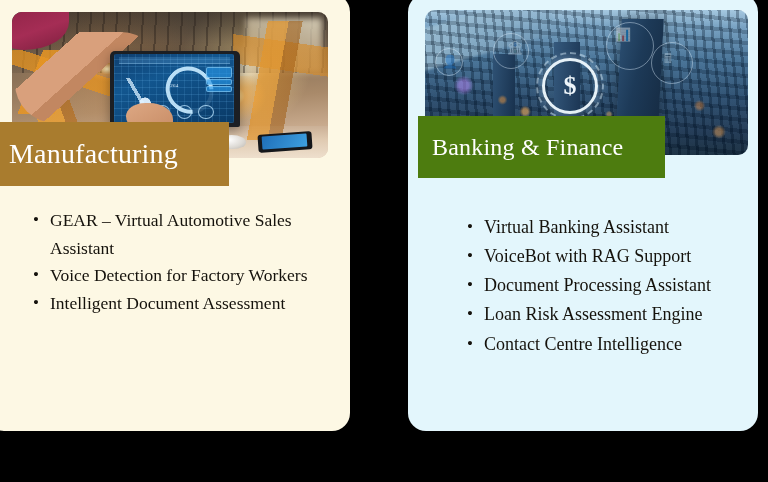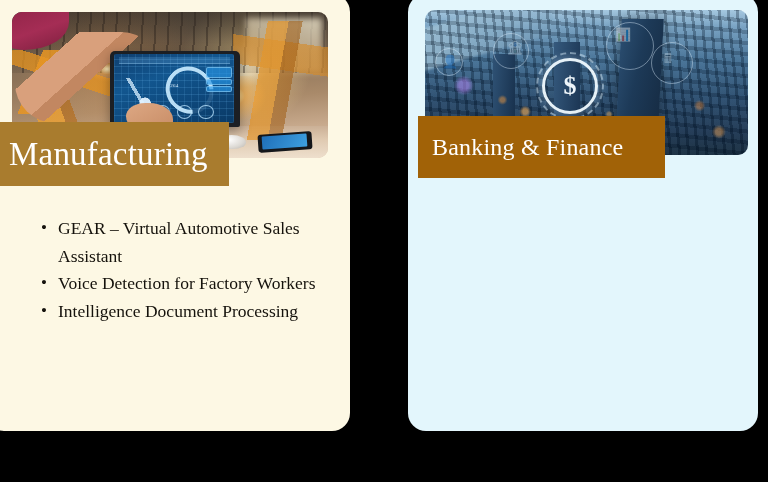--- a/index.html
+++ b/index.html
@@ -296,37 +296,37 @@
     height: 64px;
     background: #A97C2E;
     padding-left: 23px;
     box-sizing: border-box;
   }
   #banner-banking {
     left: 10px;
     top: 122px;
     width: 247px;
     height: 62px;
-    background: #a16207;
+    background: #4d7c0f;
     padding-left: 14px;
     box-sizing: border-box;
   }
   .banner-title {
     font-family: "Liberation Serif", serif;
-    font-size: 33px;
+    font-size: 28px;
     line-height: 1;
     letter-spacing: 0.2px;
     white-space: nowrap;
   }
   #banner-banking .banner-title { font-size: 24px; }
 
   
   .bullets {
     position: absolute;
-    margin: 8px;
+    margin: 0;
     padding: 0;
     list-style: none;
     color: #15120C;
     font-family: "Liberation Serif", serif;
   }
   #bullets-manufacturing {
     left: 46px;
     top: 213px;
     width: 290px;
     font-size: 17.5px;
@@ -393,21 +393,21 @@
       </div>
     </div>
 
     <div class="banner" id="banner-manufacturing">
       <span class="banner-title">Manufacturing</span>
     </div>
 
     <ul class="bullets" id="bullets-manufacturing">
       <li>GEAR – Virtual Automotive Sales Assistant</li>
       <li>Voice Detection for Factory Workers</li>
-      <li>Intelligence Document Processing</li>
+      <li>Intelligent Document Assessment</li>
     </ul>
   </div>
 
   <div class="card" id="card-banking">
 
     <div class="hero" id="hero-banking">
       <div class="hero-canvas">
         <div class="bk-bg"></div>
         <div class="bk-river"></div>
         <div class="bk-blocks"></div>
@@ -427,15 +427,22 @@
         <div class="bk-icon-faint" style="left:74%;top:27%;">🖩</div>
 
         <div class="bk-dollar">$</div>
       </div>
     </div>
 
     <div class="banner" id="banner-banking">
       <span class="banner-title">Banking &amp; Finance</span>
     </div>
 
+    <ul class="bullets" id="bullets-banking">
+      <li>Virtual Banking Assistant</li>
+      <li>VoiceBot with RAG Support</li>
+      <li>Document Processing Assistant</li>
+      <li>Loan Risk Assessment Engine</li>
+      <li>Contact Centre Intelligence</li>
+    </ul>
   </div>
 
 </div>
 
 </body></html>

